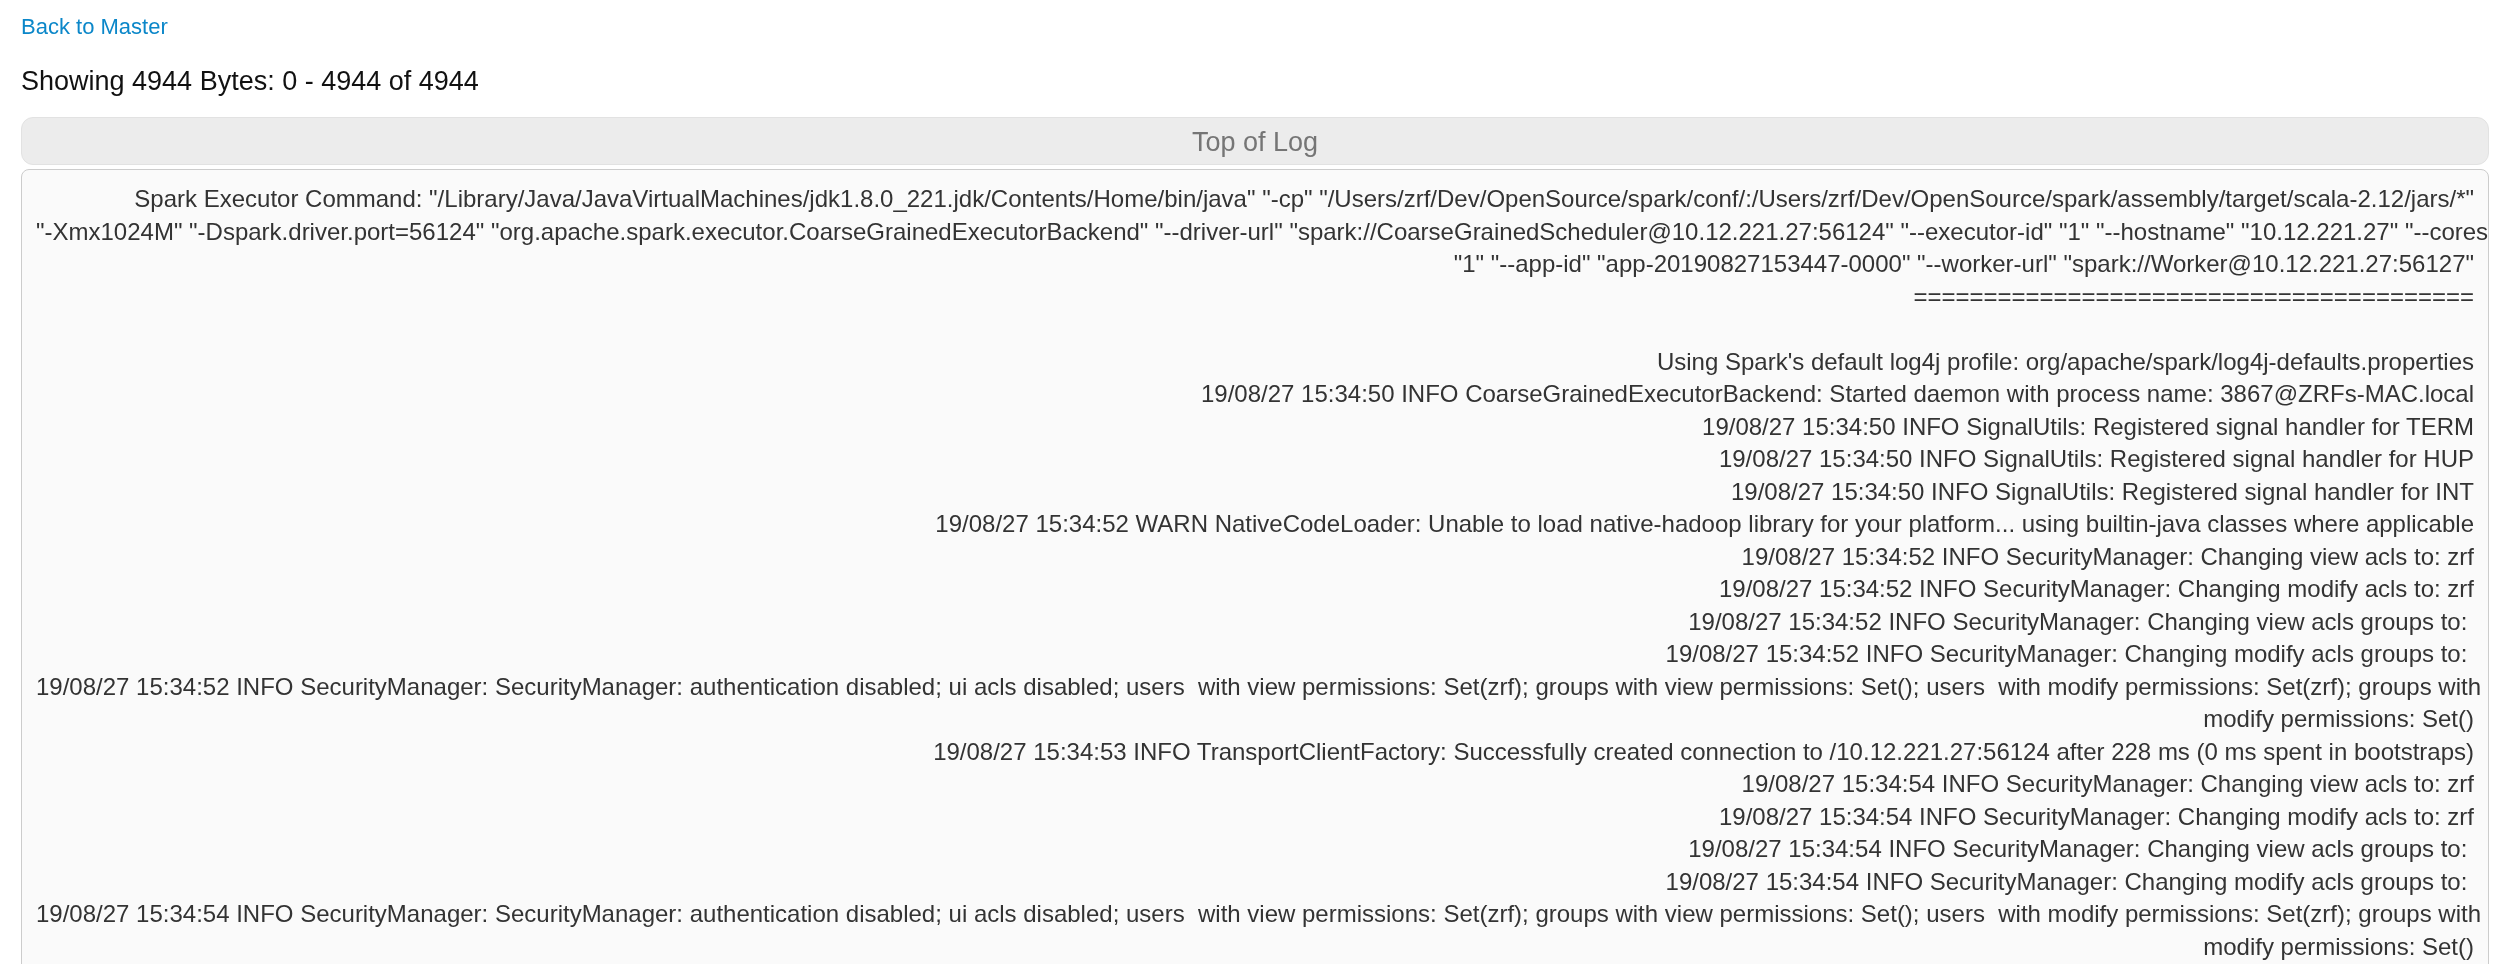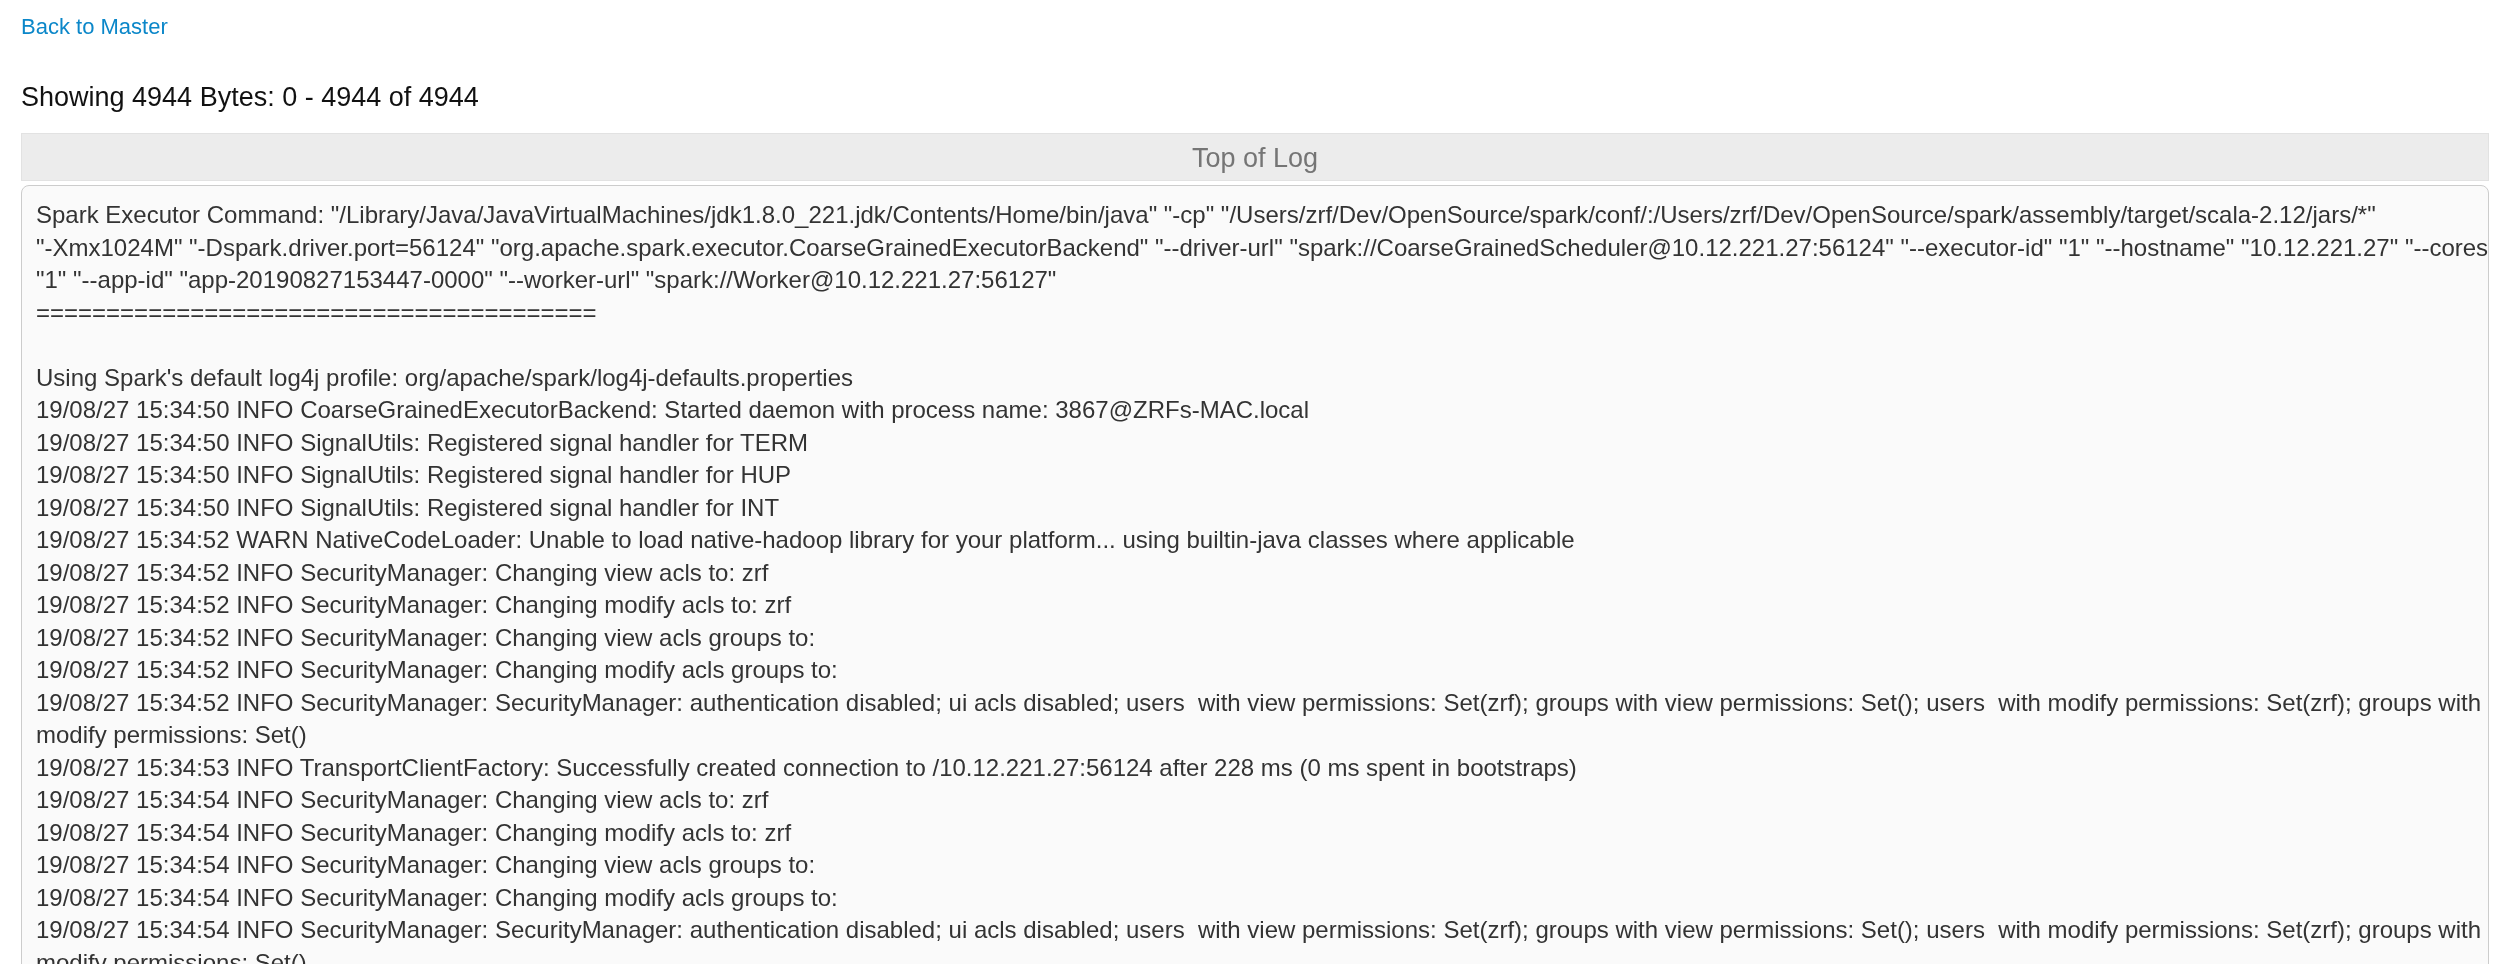--- a/index.html
+++ b/index.html
@@ -20,31 +20,31 @@
   }
   .back-link {
     display: inline-block;
     margin-top: 14px;
     font-size: 22px;
     color: #0b87c9;
     text-decoration: none;
     cursor: pointer;
   }
   .byte-info {
-    margin-top: 42px;
+    margin-top: 26px;
     font-size: 27px;
     color: #111111;
   }
   .log-header-bar {
     margin-top: 20px;
     height: 48px;
     line-height: 48px;
     background: #ececec;
     border: 1px solid #e2e2e2;
-    border-radius: 0;
+    border-radius: 12px;
     text-align: center;
     font-size: 27px;
     color: #757575;
     box-sizing: border-box;
   }
   .log-panel {
     margin-top: 4px;
     background: #fafafa;
     border: 1px solid #cccccc;
     border-radius: 8px;
@@ -55,20 +55,21 @@
   }
   .log-content {
     font-size: 24px;
     line-height: 32.5px;
     color: #333333;
     white-space: pre;
   }
   .log-line {
     min-height: 32.5px;
     white-space: pre;
+    text-align: right;
   }
 </style>
 </head>
 <body>
 
 <div class="viewport">
   <div class="page">
 
     <a class="back-link">Back to Master</a>
 

